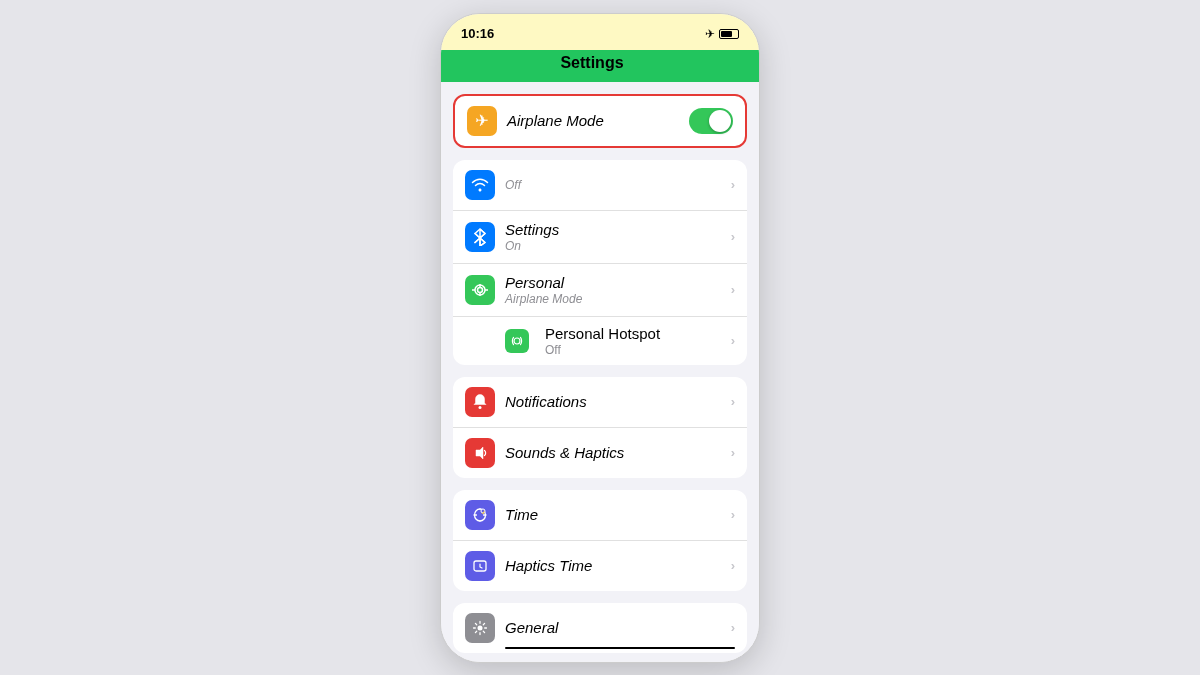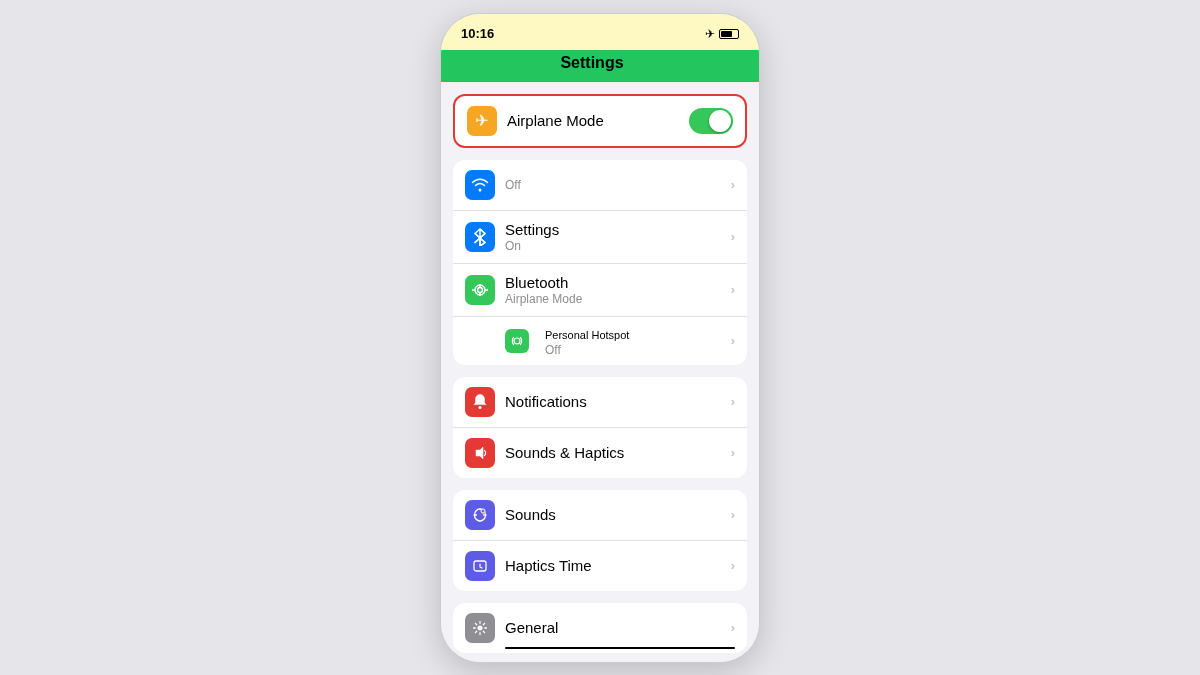--- a/index.html
+++ b/index.html
@@ -88,20 +88,21 @@
       justify-content: center;
       margin-right: 10px;
       flex-shrink: 0;
       font-size: 16px;
     }
     .row-content {
       flex: 1;
       display: flex;
       flex-direction: column;
       justify-content: center;
+      font-style: italic;
     }
     .row-label {
       font-size: 15px;
       color: #000;
       font-weight: 400;
     }
     .row-sublabel {
       font-size: 12px;
       color: #8e8e93;
       margin-top: 1px;
@@ -149,21 +150,21 @@
       height: 24px;
       border-radius: 6px;
       display: flex;
       align-items: center;
       justify-content: center;
       margin-right: 8px;
       font-size: 13px;
       flex-shrink: 0;
     }
     .sub-content { flex: 1; }
-    .sub-label { font-size: 11px; color: #000; }
+    .sub-label { font-size: 15px; color: #000; }
     .sub-sublabel { font-size: 12px; color: #8e8e93; }
     .battery-body {
       width: 20px;
       height: 10px;
       border: 1.5px solid #000;
       border-radius: 2px;
       position: relative;
       display: flex;
       align-items: center;
       padding: 1px;
@@ -268,21 +269,21 @@
           <svg width="18" height="14" viewBox="0 0 18 14" fill="white">
             <circle cx="9" cy="7" r="5" stroke="white" stroke-width="1.5" fill="none"></circle>
             <circle cx="9" cy="7" r="2.5" stroke="white" stroke-width="1.5" fill="none"></circle>
             <line x1="1" y1="7" x2="4" y2="7" stroke="white" stroke-width="1.5"></line>
             <line x1="14" y1="7" x2="17" y2="7" stroke="white" stroke-width="1.5"></line>
             <line x1="9" y1="1" x2="9" y2="4" stroke="white" stroke-width="1.5"></line>
             <line x1="9" y1="10" x2="9" y2="13" stroke="white" stroke-width="1.5"></line>
           </svg>
         </div>
         <div class="row-content">
-          <span class="row-label">Bluetooth</span>
+          <span class="row-label">Personal</span>
           <span class="row-sublabel">Airplane Mode</span>
         </div>
         <div class="row-right">
           <span class="chevron">›</span>
         </div>
       </div>
 
       <div style="border-top: 0.5px solid #e0e0e0; display:flex; align-items:center; padding: 8px 12px; cursor:pointer;">
         <div style="width:30px;"></div>
         <div class="sub-icon bg-personal" style="margin-left:10px;">
@@ -337,21 +338,21 @@
         <div class="row-icon bg-indigo">
           <svg width="16" height="16" viewBox="0 0 16 16" fill="white">
             <path d="M8 2C5 2 2.5 4.5 2.5 8S5 14 8 14" stroke="white" stroke-width="1.3" fill="none" stroke-linecap="round"></path>
             <path d="M8 2C11 2 13.5 4.5 13.5 8S11 14 8 14" stroke="white" stroke-width="1.3" fill="none" stroke-linecap="round"></path>
             <path d="M2 8h2.5M11.5 8H14" stroke="white" stroke-width="1.3" stroke-linecap="round"></path>
             <circle cx="11" cy="4" r="2" fill="#5e5ce6" stroke="white" stroke-width="1"></circle>
             <text x="9.5" y="5.5" font-size="3" fill="white">🌙</text>
           </svg>
         </div>
         <div class="row-content">
-          <span class="row-label">Sounds</span>
+          <span class="row-label">Time</span>
         </div>
         <div class="row-right">
           <span class="chevron">›</span>
         </div>
       </div>
 
       <div class="row">
         <div class="row-icon bg-indigo">
           <svg width="16" height="16" viewBox="0 0 16 16" fill="none">
             <rect x="2" y="3" width="12" height="10" rx="2" stroke="white" stroke-width="1.3"></rect>

